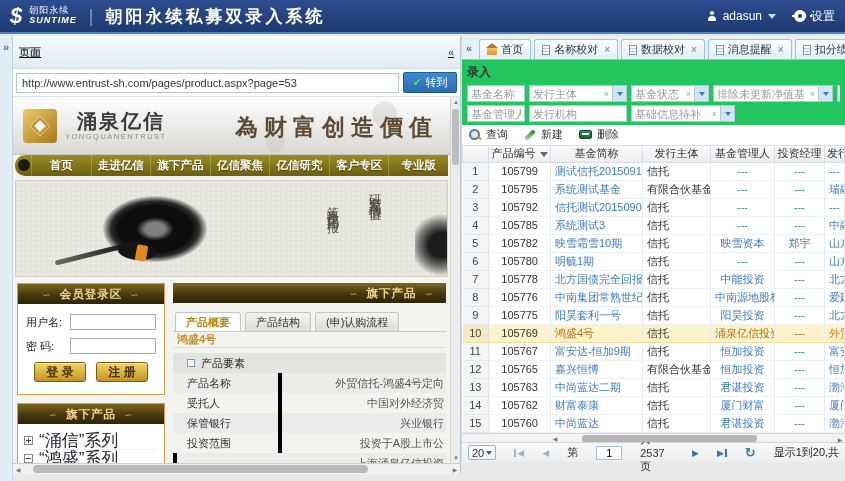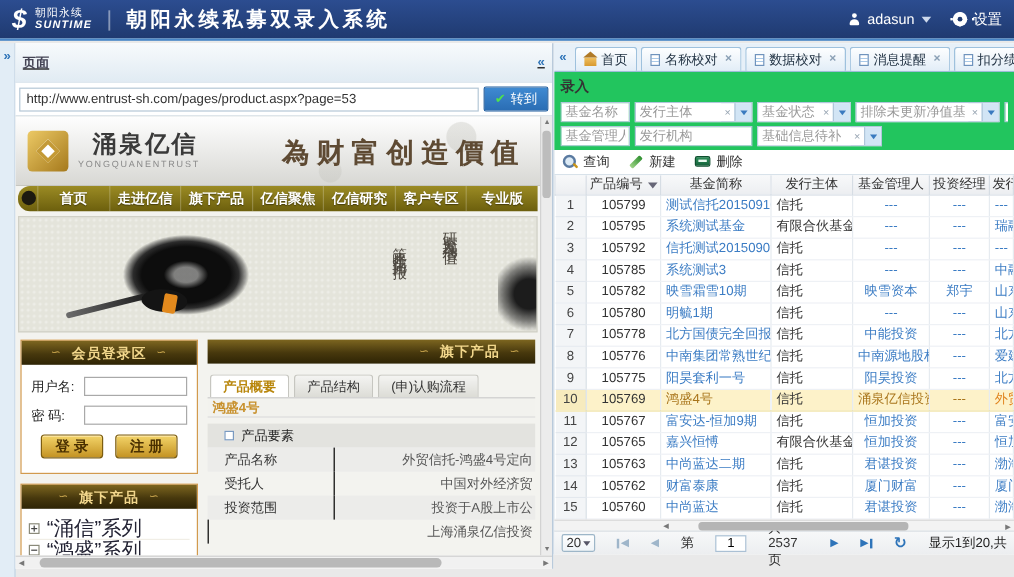--- a/index.html
+++ b/index.html
@@ -107,21 +107,21 @@
     background:linear-gradient(180deg,#f4f4f2,#dcdcd6); border:1px solid #c6c6c0; border-bottom:none; border-radius:3px 3px 0 0; cursor:pointer; white-space:nowrap; }
   .ptab.active { background:#fff; color:#b8860b; font-weight:bold; }
   .psub { height:17px; background:#f2f2ee; border-top:1px solid #ccc; border-bottom:1px solid #ddd;
     display:flex; align-items:center; padding:0 4px; color:#c8912e; font-weight:bold; font-size:11px; }
   .pdetails { margin-top:5px; }
   .dhead { height:20px; background:#e3e3df; display:flex; align-items:center; font-size:11px; color:#222; }
   .dcheck { width:8px; height:8px; border:1px solid #7a9ac0; background:#fff; margin:0 6px 0 14px; flex:none; }
   .drow { display:flex; height:20px; align-items:stretch; font-size:11px; }
   .drow:nth-child(even) { background:#ececea; }
   .dl { width:105px; flex:none; padding-left:14px; color:#333; display:flex; align-items:center; }
-  .dv { flex:1; min-width:0; border-left:1px solid #000000; color:#555; display:flex; align-items:center; justify-content:flex-end; padding-right:2px; overflow:hidden; white-space:nowrap; }
+  .dv { flex:1; min-width:0; border-left:4px solid #000000; color:#555; display:flex; align-items:center; justify-content:flex-end; padding-right:2px; overflow:hidden; white-space:nowrap; }
   .site-vscroll { position:absolute; right:0; top:0; bottom:0; width:10px; background:#ececec; border-left:1px solid #d2d2d2; }
   .vs-arrow { width:10px; height:10px; display:flex; align-items:center; justify-content:center; font-size:6px; color:#777; cursor:pointer; }
   .vs-arrow.down { position:absolute; bottom:0; }
   .vs-thumb { position:absolute; left:1px; right:1px; top:12px; height:56px; background:#bdbdbd; border-radius:3px; cursor:pointer; }
   .lp-hscroll { height:11px; flex:none; background:#f1f1f1; border-top:1px solid #cfcfcf; position:relative; }
   .hs-arrow { position:absolute; top:0; width:10px; height:10px; display:flex; align-items:center; justify-content:center; font-size:6px; color:#777; cursor:pointer; }
   .hs-arrow.left { left:0; } .hs-arrow.right { right:0; }
   .lp-hscroll .hs-thumb { position:absolute; top:1px; height:8px; left:20px; width:335px; background:#b9b9b9; border-radius:4px; cursor:pointer; }
 
   
@@ -358,20 +358,24 @@
                   <div class="drow">
                     <span class="dl">产品名称</span>
                     <span class="dv">外贸信托-鸿盛4号定向</span>
                   </div>
 
                   <div class="drow">
                     <span class="dl">受托人</span>
                     <span class="dv">中国对外经济贸</span>
                   </div>
 
+                  <div class="drow">
+                    <span class="dl">保管银行</span>
+                    <span class="dv">兴业银行</span>
+                  </div>
 
                   <div class="drow">
                     <span class="dl">投资范围</span>
                     <span class="dv">投资于A股上市公</span>
                   </div>
 
                   <div class="drow">
                     <span class="dv">上海涌泉亿信投资</span>
                   </div>
 

